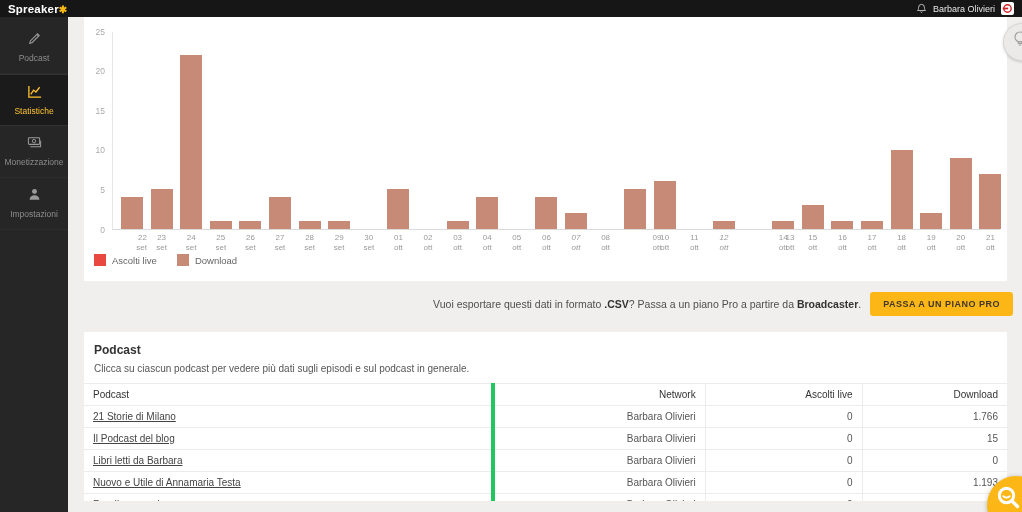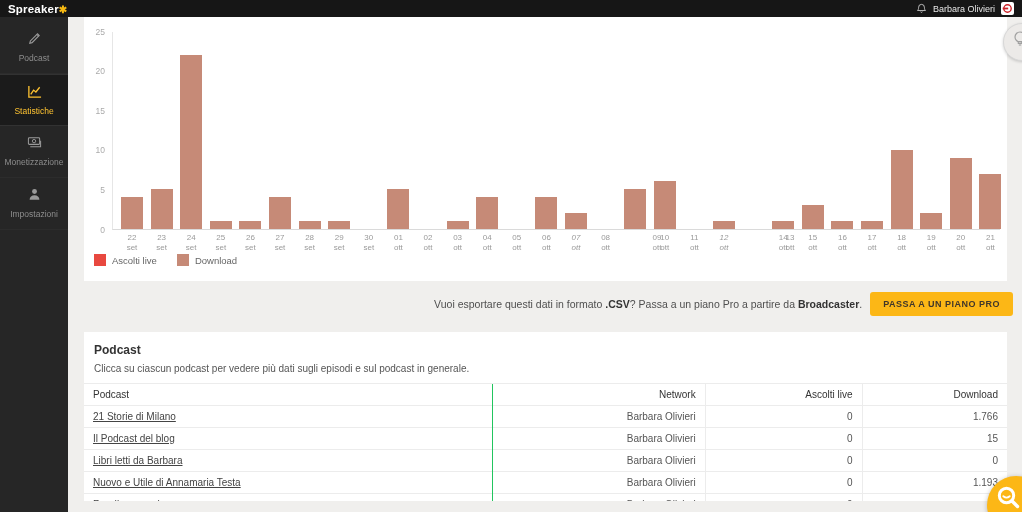--- a/index.html
+++ b/index.html
@@ -55,38 +55,38 @@
     font-size:8px; line-height:1.3; color:#9a9a9a; white-space:pre-line;
   }
   .legend { position:absolute; left:10px; top:237px; display:flex; align-items:center; gap:6px;
             font-size:9.5px; color:#666; }
   .swatch { width:12px; height:12px; display:inline-block; }
   .legend .gap { width:8px; }
   
   .banner {
     position:absolute; top:264px; left:0; width:954px; height:46px;
     display:flex; align-items:center; justify-content:flex-end;
-    padding-right:9px; font-size:10.5px; color:#4f4f4f;
+    padding-right:9px; gap:9px; font-size:10.5px; color:#4f4f4f;
   }
   .banner b { color:#333; }
   .btn-pro {
     background:#fcb716; color:#40362a; font-weight:bold; font-size:9px;
     padding:7px 13px; border:none; border-radius:3px; letter-spacing:.5px;
-    cursor:pointer; font-family:"Liberation Sans", sans-serif; white-space:nowrap;margin-left:8px;
+    cursor:pointer; font-family:"Liberation Sans", sans-serif; white-space:nowrap;
   }
   
   .podcast-card { top:315px; height:169px; overflow:hidden; }
   .pc-title { font-size:12px; font-weight:bold; color:#333; padding:11px 10px 0; }
   .pc-sub { font-size:10px; color:#555; padding:6px 10px 0; }
   table { width:100%; border-collapse:collapse; margin-top:9px; font-size:10px; color:#555;
           border-bottom:1px solid #ececec; table-layout:fixed; }
   th, td { padding:5px 9px; border-top:1px solid #ececec; font-weight:normal; }
   th { color:#333; }
   .c1 { width:44.3%; text-align:left; }
-  .c2 { width:23%; text-align:right; border-left:1px solid #22c55e; }
+  .c2 { width:23%; text-align:right; border-left:4px solid #22c55e; }
   .c3 { width:17%; text-align:right; border-left:1px solid #ececec; }
   .c4 { width:15.7%; text-align:right; border-left:1px solid #ececec; }
   a.pod { color:#444; text-decoration:underline; cursor:pointer; }
   
   .bulb-tab {
     position:absolute; top:23px; right:-19px; width:38px; height:38px;
     border-radius:50%; background:#eceae8; border:1px solid #d8d8d8;
     box-shadow:0 1px 3px rgba(0,0,0,.18); z-index:30;
     display:flex; align-items:center; padding-left:8px; cursor:pointer;
   }
@@ -165,21 +165,21 @@
     <div class="y-axis">
         <div class="ytick" style="bottom: -4.5px;">0</div>
         <div class="ytick" style="bottom: 35.1px;">5</div>
         <div class="ytick" style="bottom: 74.7px;">10</div>
         <div class="ytick" style="bottom: 114.3px;">15</div>
         <div class="ytick" style="bottom: 153.9px;">20</div>
         <div class="ytick" style="bottom: 193.5px;">25</div>
       </div>
     <div class="plot-area">
         <div class="bar" style="left: 8px; height: 31.68px; background: rgb(198, 138, 119);"></div>
-        <div class="xlab" style="left: 4px;">22
+        <div class="xlab" style="left: 4px; text-align: right;">22
 set</div>
         <div class="bar" style="left: 37.6px; height: 39.6px; background: rgb(198, 138, 119);"></div>
         <div class="xlab" style="left: 33.6px;">23
 set</div>
         <div class="bar" style="left: 67.2px; height: 174.24px; background: rgb(198, 138, 119);"></div>
         <div class="xlab" style="left: 63.2px;">24
 set</div>
         <div class="bar" style="left: 96.8px; height: 7.92px; background: rgb(198, 138, 119);"></div>
         <div class="xlab" style="left: 92.8px;">25
 set</div>

